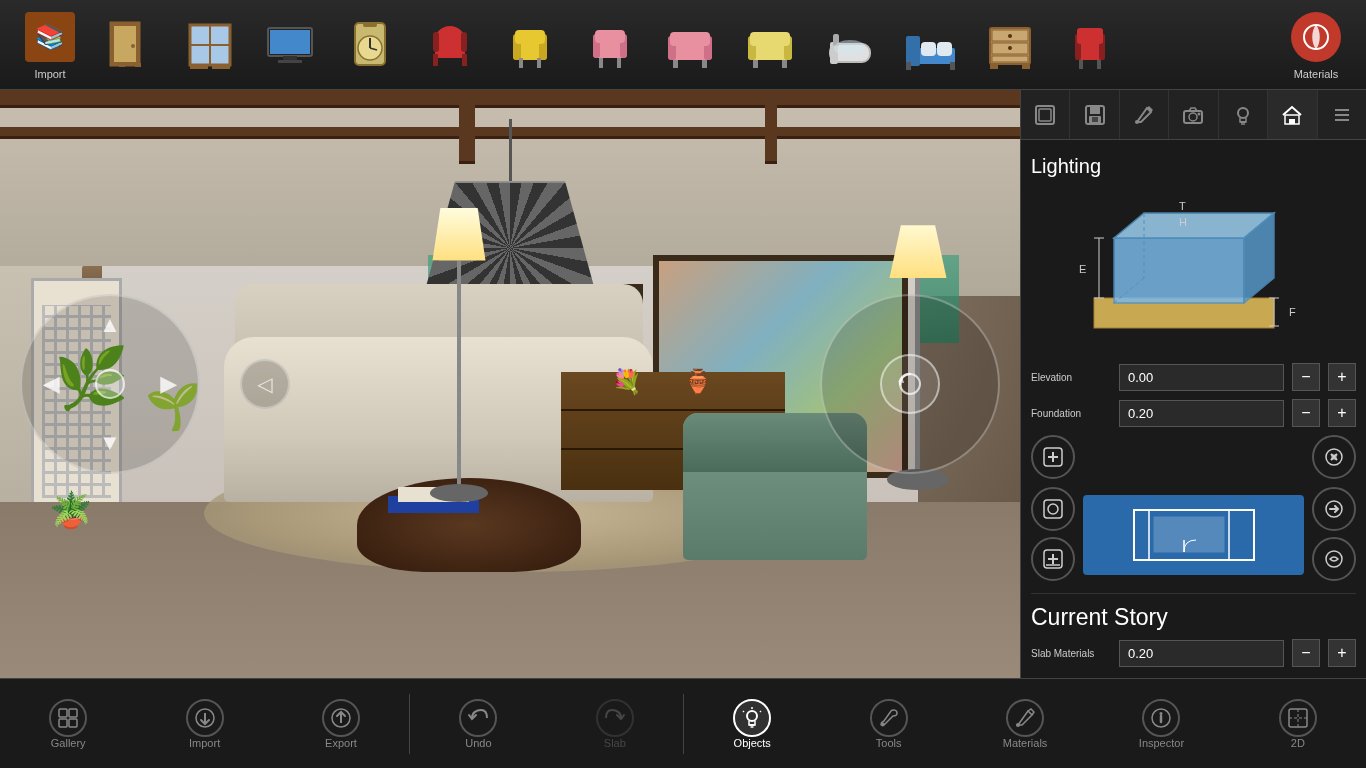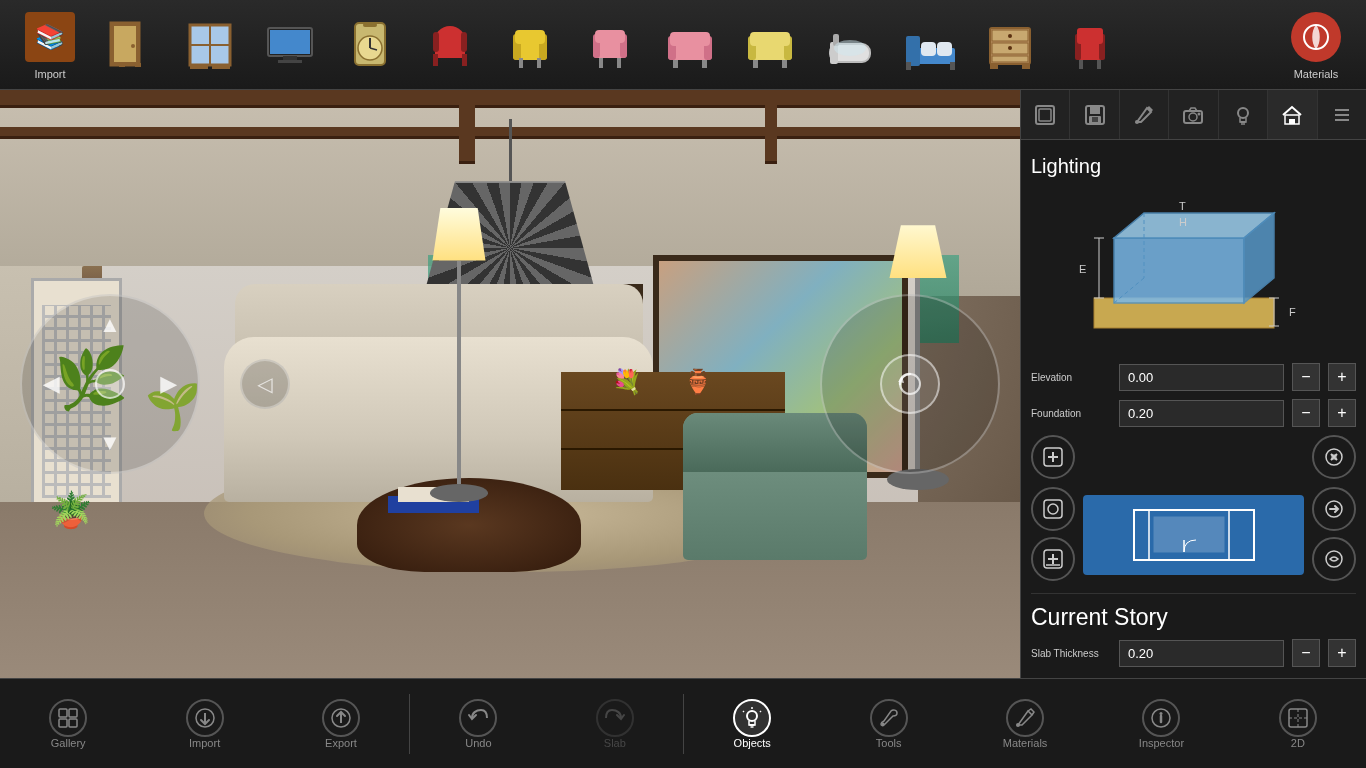--- a/index.html
+++ b/index.html
@@ -762,21 +762,21 @@
             <path d="M7 11 Q11 7 15 11 Q11 15 7 11Z" fill="none" stroke="#ccc" stroke-width="1.5"></path>
           </svg>
         </div>
       </div>
     </div>
 
     <div class="section-divider"></div>
     <div class="current-story-title">Current Story</div>
 
     <div class="input-row">
-      <span class="input-label">Slab Thickness</span>
+      <span class="input-label">Slab Materials</span>
       <input type="text" class="input-field" value="0.20" style="">
       <button class="btn-minus">−</button>
       <button class="btn-plus">+</button>
     </div>
   </div>
 </div>
 
 <div id="bottom-toolbar">
 
   <div class="bottom-btn">

